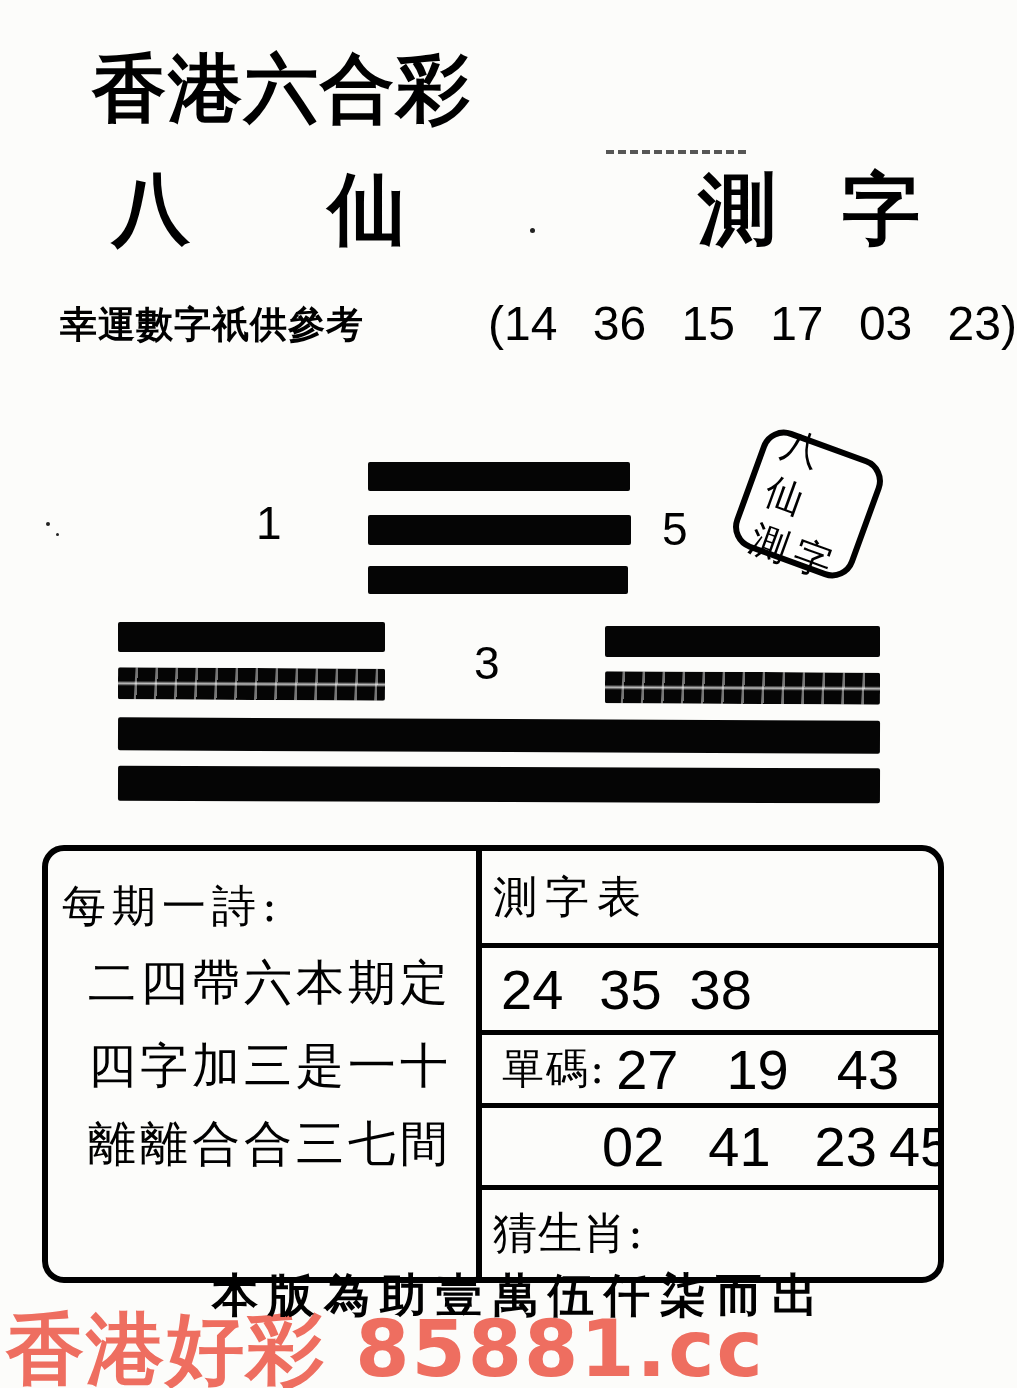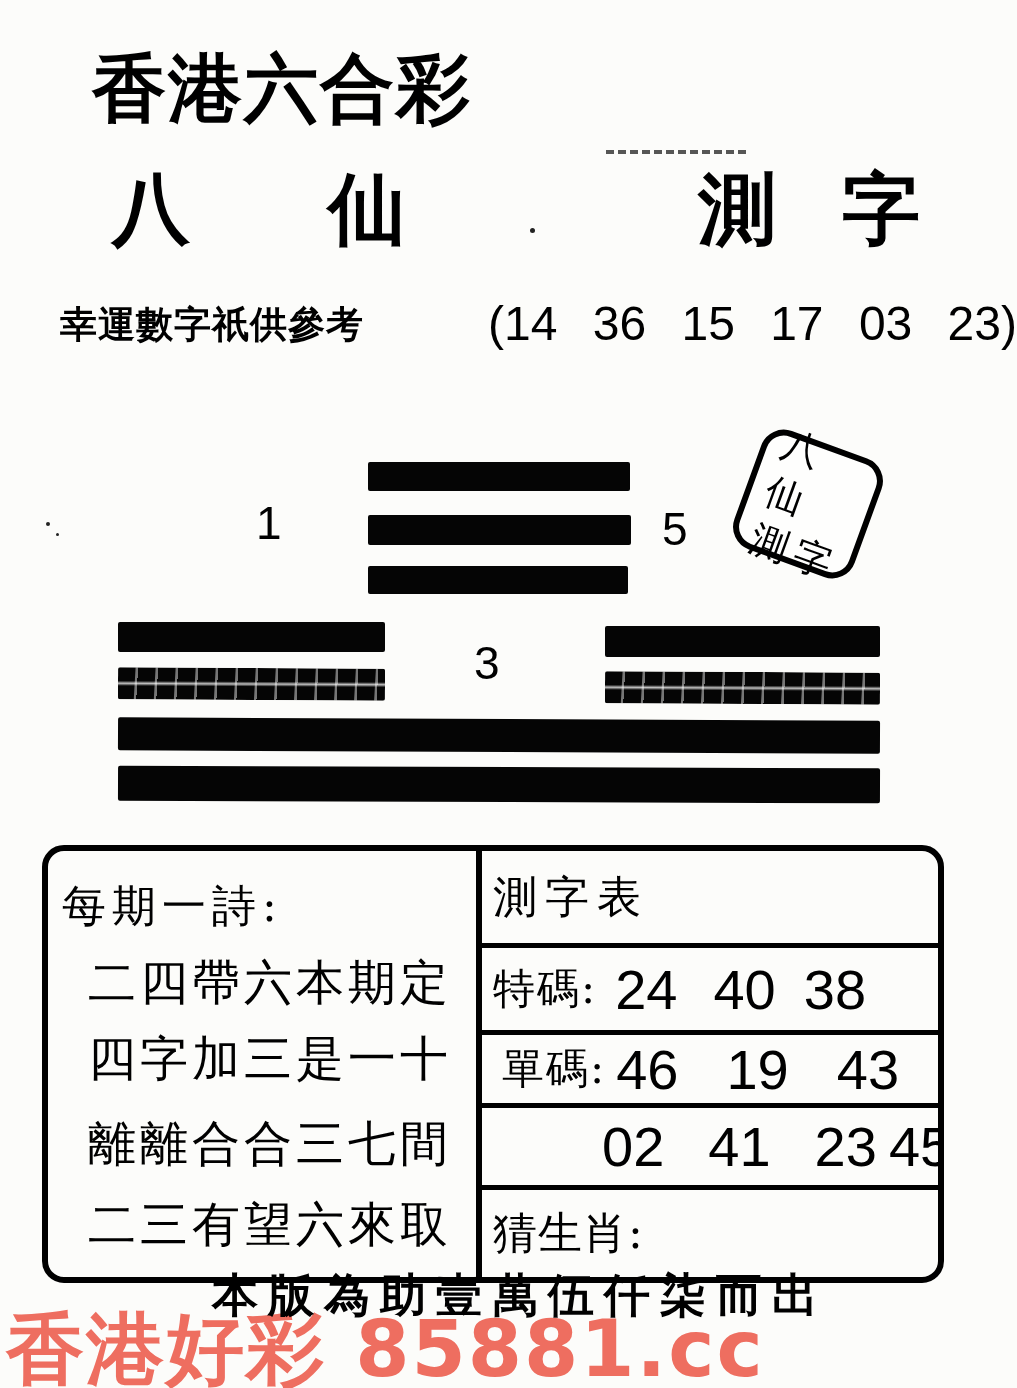--- a/index.html
+++ b/index.html
@@ -31,21 +31,21 @@
        background:rgba(255,255,255,.6);}
   .stamp .l1{font-size:38px;letter-spacing:14px;margin-left:14px;line-height:50px;font-weight:400;}
   .stamp .l2{font-size:38px;letter-spacing:8px;margin-left:8px;line-height:50px;font-weight:400;}
   
   .tbl{left:42px;top:845px;width:902px;height:438px;border:6px solid #000;
        border-radius:22px;box-sizing:border-box;}
   .tbl-left{position:absolute;left:0;top:0;width:428px;height:100%;}
   .tbl-right{position:absolute;left:428px;top:0;right:0;bottom:0;border-left:6px solid #000;}
   .poem-title{left:14px;top:26px;font-size:44px;font-weight:600;letter-spacing:6px;white-space:nowrap;}
   .poem-line{left:40px;font-size:48px;font-weight:600;letter-spacing:4px;white-space:nowrap;}
-  .pl0{top:100px;} .pl1{top:176px;} .pl2{top:261px;} .pl3{top:342px;}
+  .pl0{top:100px;} .pl1{top:183px;} .pl2{top:261px;} .pl3{top:342px;}
   .rrow{box-sizing:border-box;border-bottom:5px solid #000;display:flex;align-items:center;
         padding-left:11px;white-space:nowrap;overflow:hidden;}
   .rrow:last-child{border-bottom:none;}
   .r1{height:97px;} .r2{height:87px;} .r3{height:73px;padding-left:20px;} .r4{height:82px;padding-left:120px;} .r5{height:86px;}
   .hand{font-weight:400;}
   .tbl-header{font-size:44px;letter-spacing:8px;text-align:right;}
   .row-label{font-size:42px;letter-spacing:2px;margin-right:10px;}
   .num{font-family:"Liberation Sans","DejaVu Sans",sans-serif;font-size:56px;font-weight:400;}
   .gap28{margin-right:28px;margin-left:8px;} .gap48{margin-right:48px;}
   .g44{margin-right:44px;} .g24{margin-right:12px;}
@@ -89,35 +89,33 @@
 <div class="bar scratched" style="left:605px;top:672px;width:275px;height:32px;transform:rotate(0.3deg);"></div>
 <div class="bar" style="left:118px;top:719px;width:762px;height:33px;transform:rotate(0.25deg);"></div>
 <div class="bar" style="left:118px;top:767px;width:762px;height:35px;transform:rotate(0.2deg);"></div>
 
 <div class="abs tbl">
   <div class="tbl-left">
     <div class="abs poem-title hand">每期一詩:</div>
     <div class="abs poem-line pl0 hand">二四帶六本期定</div>
     <div class="abs poem-line pl1 hand">四字加三是一十</div>
     <div class="abs poem-line pl2 hand">離離合合三七間</div>
-    <div class="abs poem-line pl3 hand">二三有望六來取</div>
   </div>
   <div class="tbl-right">
     <div class="rrow r1">
       <span class="tbl-header hand">測字表</span>
     </div>
     <div class="rrow r2">
-      <span class="row-label hand">特碼:</span>
       <span class="num gap28">24</span>
-      <span class="num gap28">40</span>
+      <span class="num gap28">35</span>
       <span class="num">38</span>
     </div>
     <div class="rrow r3">
       <span class="row-label hand">單碼:</span>
-      <span class="num gap48">46</span>
+      <span class="num gap48">27</span>
       <span class="num gap48">19</span>
       <span class="num">43</span>
     </div>
     <div class="rrow r4">
       <span class="num g44">02</span>
       <span class="num g44">41</span>
       <span class="num g24">23</span>
       <span class="num">45</span>
     </div>
     <div class="rrow r5">

